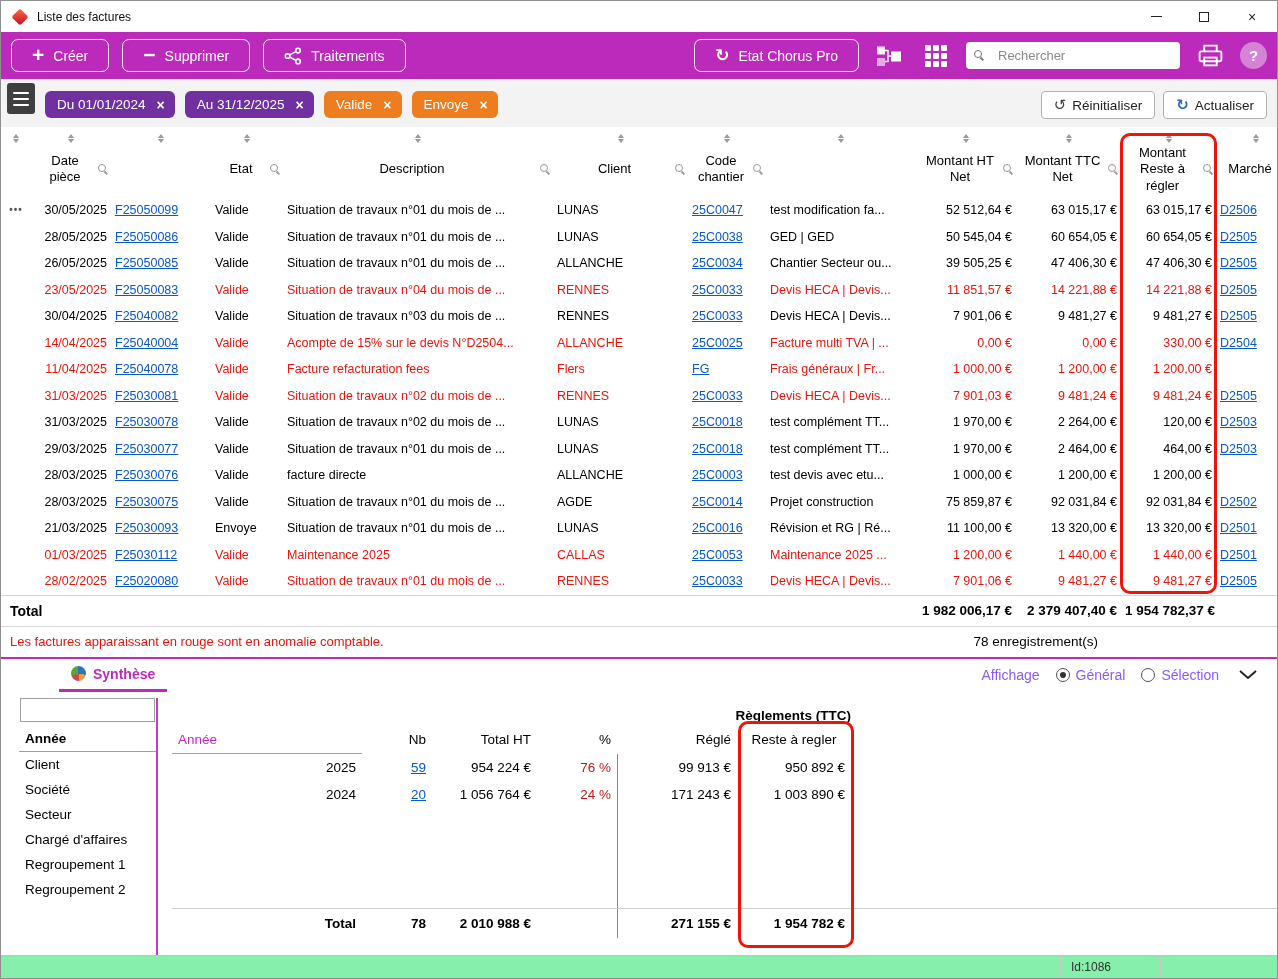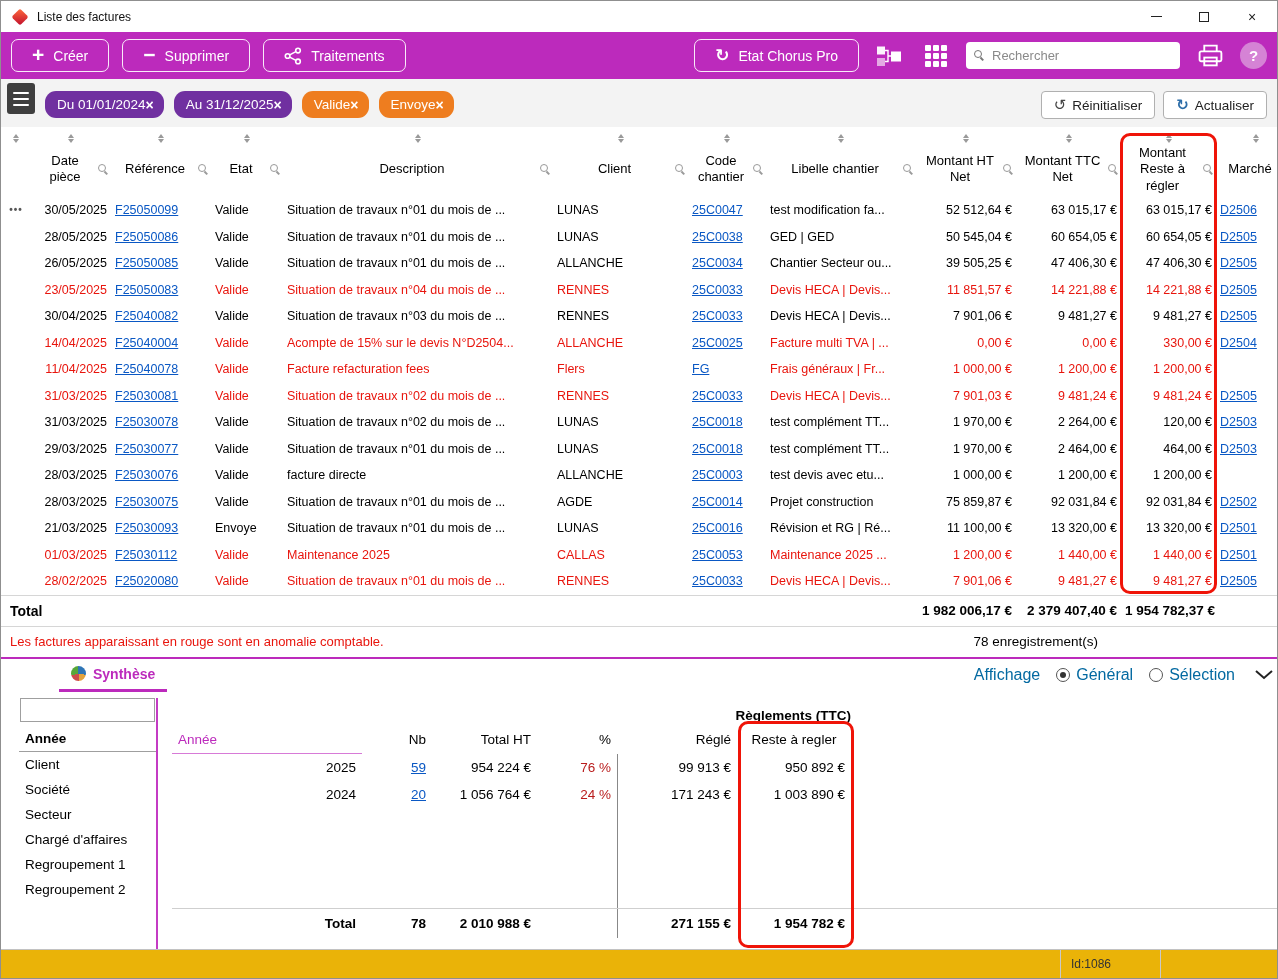--- a/index.html
+++ b/index.html
@@ -20,37 +20,37 @@
 
   
   .toolbar{height:47px;background:#bc2abc;display:flex;align-items:center;padding:0 10px;gap:13px;flex:0 0 auto}
   .tb-btn{height:33px;border:1.5px solid rgba(255,255,255,.9);border-radius:7px;background:transparent;color:#fff;font-size:14px;display:flex;align-items:center;gap:9px;padding:0 20px;cursor:pointer;font-family:inherit;white-space:nowrap}
   .tb-plus{font-size:21px;font-weight:700;line-height:1;margin-top:-2px}
   .tb-spacer{flex:1}
   .tb-icon{display:flex;align-items:center;justify-content:center;width:34px;height:32px;cursor:pointer}
   .tb-sync{font-size:17px;font-weight:700}
   .gridicon{display:grid;grid-template-columns:repeat(3,6px);grid-auto-rows:6px;gap:2px}
   .gridicon i{background:#fff;border-radius:1px;display:block}
-  .search{width:214px;height:27px;background:#fff;border-radius:4px;display:flex;align-items:center;padding:0 8px;gap:7px}
+  .search{width:214px;height:27px;background:#fff;border-radius:4px;display:flex;align-items:center;padding:0 8px;gap:13px}
   .search input{border:none;outline:none;font-size:13px;color:#333;width:100%;font-family:inherit;background:transparent}
   .search input::placeholder{color:#8a8a8a}
   .help-btn{width:27px;height:27px;border-radius:50%;background:#d583d5;color:#fff;font-weight:700;display:flex;align-items:center;justify-content:center;font-size:15px;cursor:pointer}
 
   
   .mag{width:11px;height:11px;position:relative;display:inline-block;flex:0 0 auto}
   .mag::before{content:"";position:absolute;width:6px;height:6px;border:1.4px solid #9a9a9a;border-radius:50%;left:0;top:0}
   .mag::after{content:"";position:absolute;width:4px;height:1.5px;background:#9a9a9a;transform:rotate(45deg);left:6px;top:8px}
   .mag-dark::before{border-color:#777}.mag-dark::after{background:#777}
 
   
   .filterbar{height:48px;background:#f3f3f3;display:flex;align-items:flex-start;padding:4px 10px 0 6px;gap:10px;flex:0 0 auto}
   .hamburger{width:28px;height:31px;background:#3f3f3f;border-radius:3px;display:flex;flex-direction:column;justify-content:center;gap:4px;align-items:center;cursor:pointer;flex:0 0 auto}
   .hamburger i{width:16px;height:2px;background:#fff;border-radius:1px;display:block}
   .chips{display:flex;gap:10px;align-items:center;margin-top:8px}
-  .chip{height:27px;border-radius:11px;color:#fff;font-size:13.5px;display:flex;align-items:center;padding:0 10px 0 12px;cursor:default;white-space:nowrap}
+  .chip{height:27px;border-radius:6px;color:#fff;font-size:13.5px;display:flex;align-items:center;gap:11px;padding:0 10px 0 12px;cursor:default;white-space:nowrap}
   .chip-x{font-size:14px;font-weight:700;cursor:pointer}
   .fb-right{margin-left:auto;display:flex;gap:8px;margin-top:8px}
   .fb-btn{height:28px;background:#fff;border:1px solid #b0b0b0;border-radius:4px;display:flex;align-items:center;gap:6px;padding:0 12px;font-size:13.5px;color:#222;cursor:pointer;font-family:inherit}
   .icon-reset{font-size:15px;color:#444}
   .icon-refresh{font-size:15px;color:#2d6da8;font-weight:700}
 
   
   .table-area{flex:0 0 auto;background:#fff;position:relative}
   .grid{display:grid;grid-template-columns:30px 80px 100px 72px 270px 135px 78px 150px 100px 105px 95px 80px}
   .thead{height:70px}
@@ -74,21 +74,21 @@
   .gc9{grid-column:9}.gc10{grid-column:10}.gc11{grid-column:11}
   .info-row{height:30px;display:flex;align-items:center;padding:0 9px;font-size:13px}
   .warning{color:#e8150d}
   .record-count{font-weight:400;margin-left:auto;margin-right:170px;color:#000;font-size:13.5px}
 
   
   .panel{flex:1;border-top:2px solid #bc2abc;background:#fff;position:relative;overflow:hidden}
   .panel-tabs{height:33px;display:flex;align-items:center}
   .syn-tab{margin-left:58px;display:flex;align-items:center;gap:7px;color:#bc2abc;font-weight:700;font-size:14px;height:100%;border-bottom:3px solid #bc2abc;padding:0 12px;cursor:pointer}
   .pie{width:15px;height:15px;border-radius:50%;background:conic-gradient(#2e75b6 0 100deg,#e2a33d 100deg 180deg,#cc4b4b 180deg 255deg,#57a639 255deg 360deg)}
-  .affichage{margin-left:auto;display:flex;align-items:center;gap:16px;padding-right:4px;font-size:16px;color:#0369a1}
+  .affichage{margin-left:auto;display:flex;align-items:center;gap:16px;padding-right:20px;font-size:14px;color:#8b5cf6}
   .radio-opt{display:flex;align-items:center;gap:6px;cursor:pointer}
   .radio{width:14px;height:14px;border:1px solid #555;border-radius:50%;display:inline-block;position:relative;background:#fff}
   .radio.sel::after{content:"";position:absolute;inset:3px;background:#333;border-radius:50%}
   .chev{cursor:pointer;margin-left:4px}
   .panel-body{display:flex;padding:6px 0 0 18px;height:calc(100% - 33px)}
   .side-tabs{width:139px;border-right:2px solid #c43bc4;flex:0 0 auto}
   .side-empty{height:24px;border:1px solid #9f9f9f;margin:0 1px 4px 1px;background:#fff}
   .side-item{height:25px;line-height:25px;font-size:13.5px;padding-left:6px;color:#000;cursor:pointer;white-space:nowrap}
   .side-item.sel{font-weight:700;border-bottom:1px solid #9f9f9f;height:26px}
   .syn-content{flex:1;padding-left:14px;padding-top:0;position:relative}
@@ -102,21 +102,21 @@
   .sh5{text-align:center}
   .sc{padding:0 6px;white-space:nowrap;overflow:hidden}
   .srow{height:27px;line-height:27px;font-size:13.5px}
   .frow{height:25px}
   .left{text-align:right}.right{text-align:right}
   .pct{color:#b91c1c}
   .vline{border-left:1px solid #888}
   .syn-total{height:30px;line-height:29px;font-size:13.5px;border-top:1px solid #cfcfcf}
 
   
-  .statusbar{height:29px;border-top:1px solid #c2c2c2;background:#eab308;display:flex;align-items:center;font-size:12px;color:#333;flex:0 0 auto}
+  .statusbar{height:23px;border-top:1px solid #c2c2c2;background:#86efac;display:flex;align-items:center;font-size:12px;color:#333;flex:0 0 auto}
   .sb-spacer{flex:1}
   .sb-cell{border-left:1px solid #c9c9c9;height:100%;display:flex;align-items:center;padding:0 10px}
   .sb-id{width:100px}
   .sb-end{width:117px}
 
   
   .annotate{position:absolute;border:3px solid #ef1408;border-radius:10px;pointer-events:none;z-index:50;background:transparent}
 </style>
 </head>
 <body>
@@ -241,24 +241,20 @@
         </div>
         <div class="th">
           <span class="sort"></span>
           <div class="th-main">
             <span class="th-label">Date pièce</span>
             <span class="mag"></span>
           </div>
         </div>
         <div class="th">
           <span class="sort"></span>
-          <div class="th-main">
-            <span class="th-label">Référence</span>
-            <span class="mag"></span>
-          </div>
         </div>
         <div class="th">
           <span class="sort"></span>
           <div class="th-main">
             <span class="th-label">Etat</span>
             <span class="mag"></span>
           </div>
         </div>
         <div class="th">
           <span class="sort"></span>
@@ -276,24 +272,20 @@
         </div>
         <div class="th">
           <span class="sort"></span>
           <div class="th-main">
             <span class="th-label">Code chantier</span>
             <span class="mag"></span>
           </div>
         </div>
         <div class="th">
           <span class="sort"></span>
-          <div class="th-main">
-            <span class="th-label">Libelle chantier</span>
-            <span class="mag"></span>
-          </div>
         </div>
         <div class="th">
           <span class="sort"></span>
           <div class="th-main">
             <span class="th-label">Montant HT Net</span>
             <span class="mag"></span>
           </div>
         </div>
         <div class="th">
           <span class="sort"></span>

